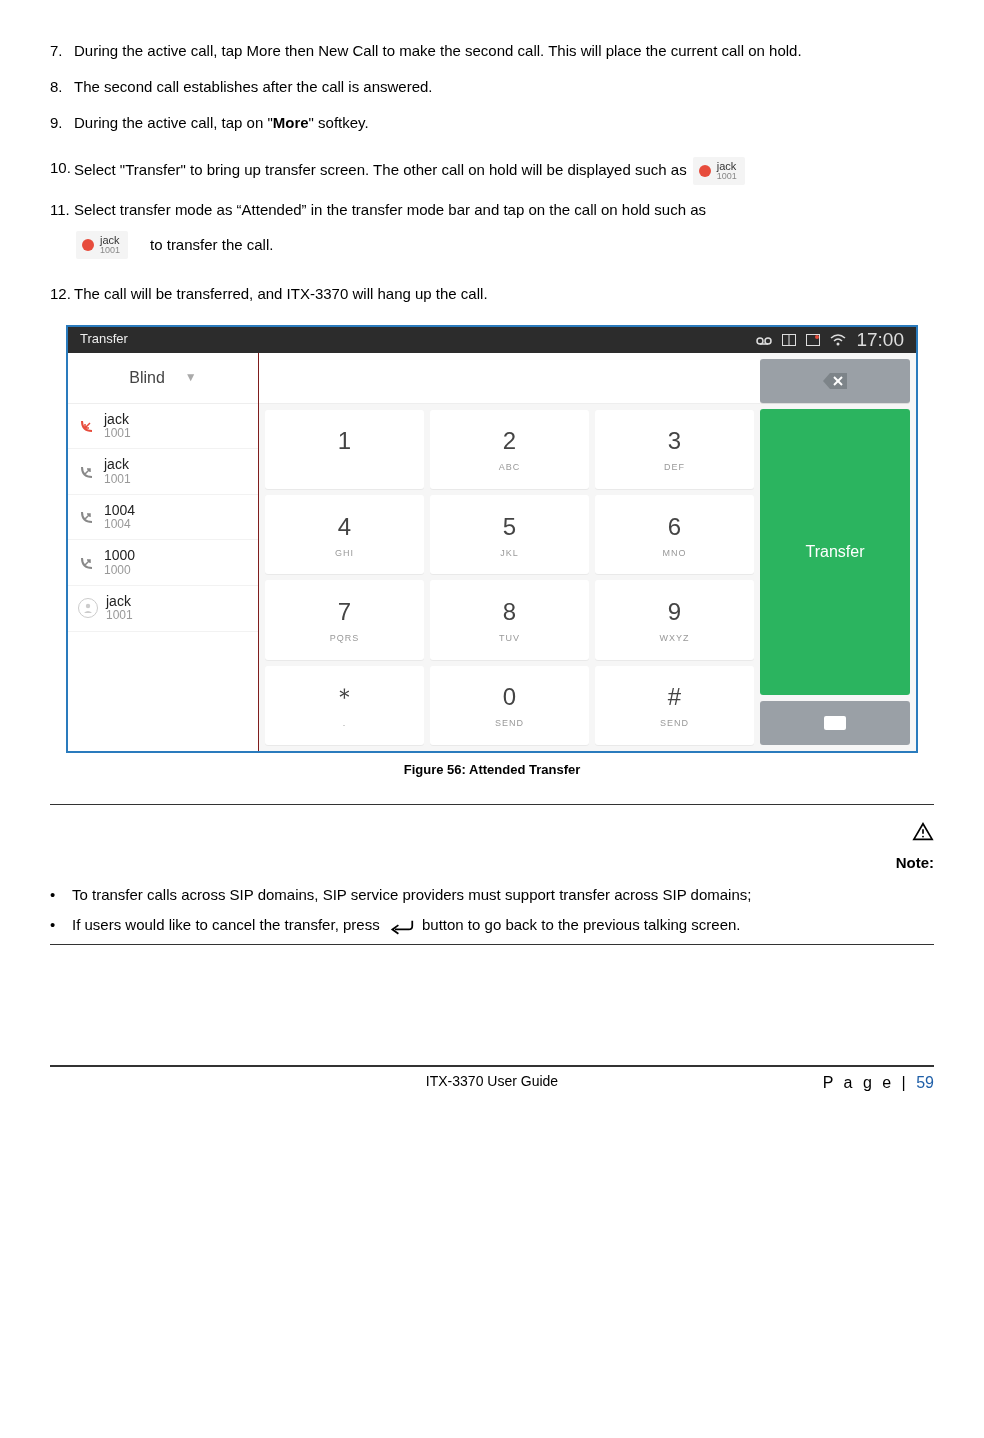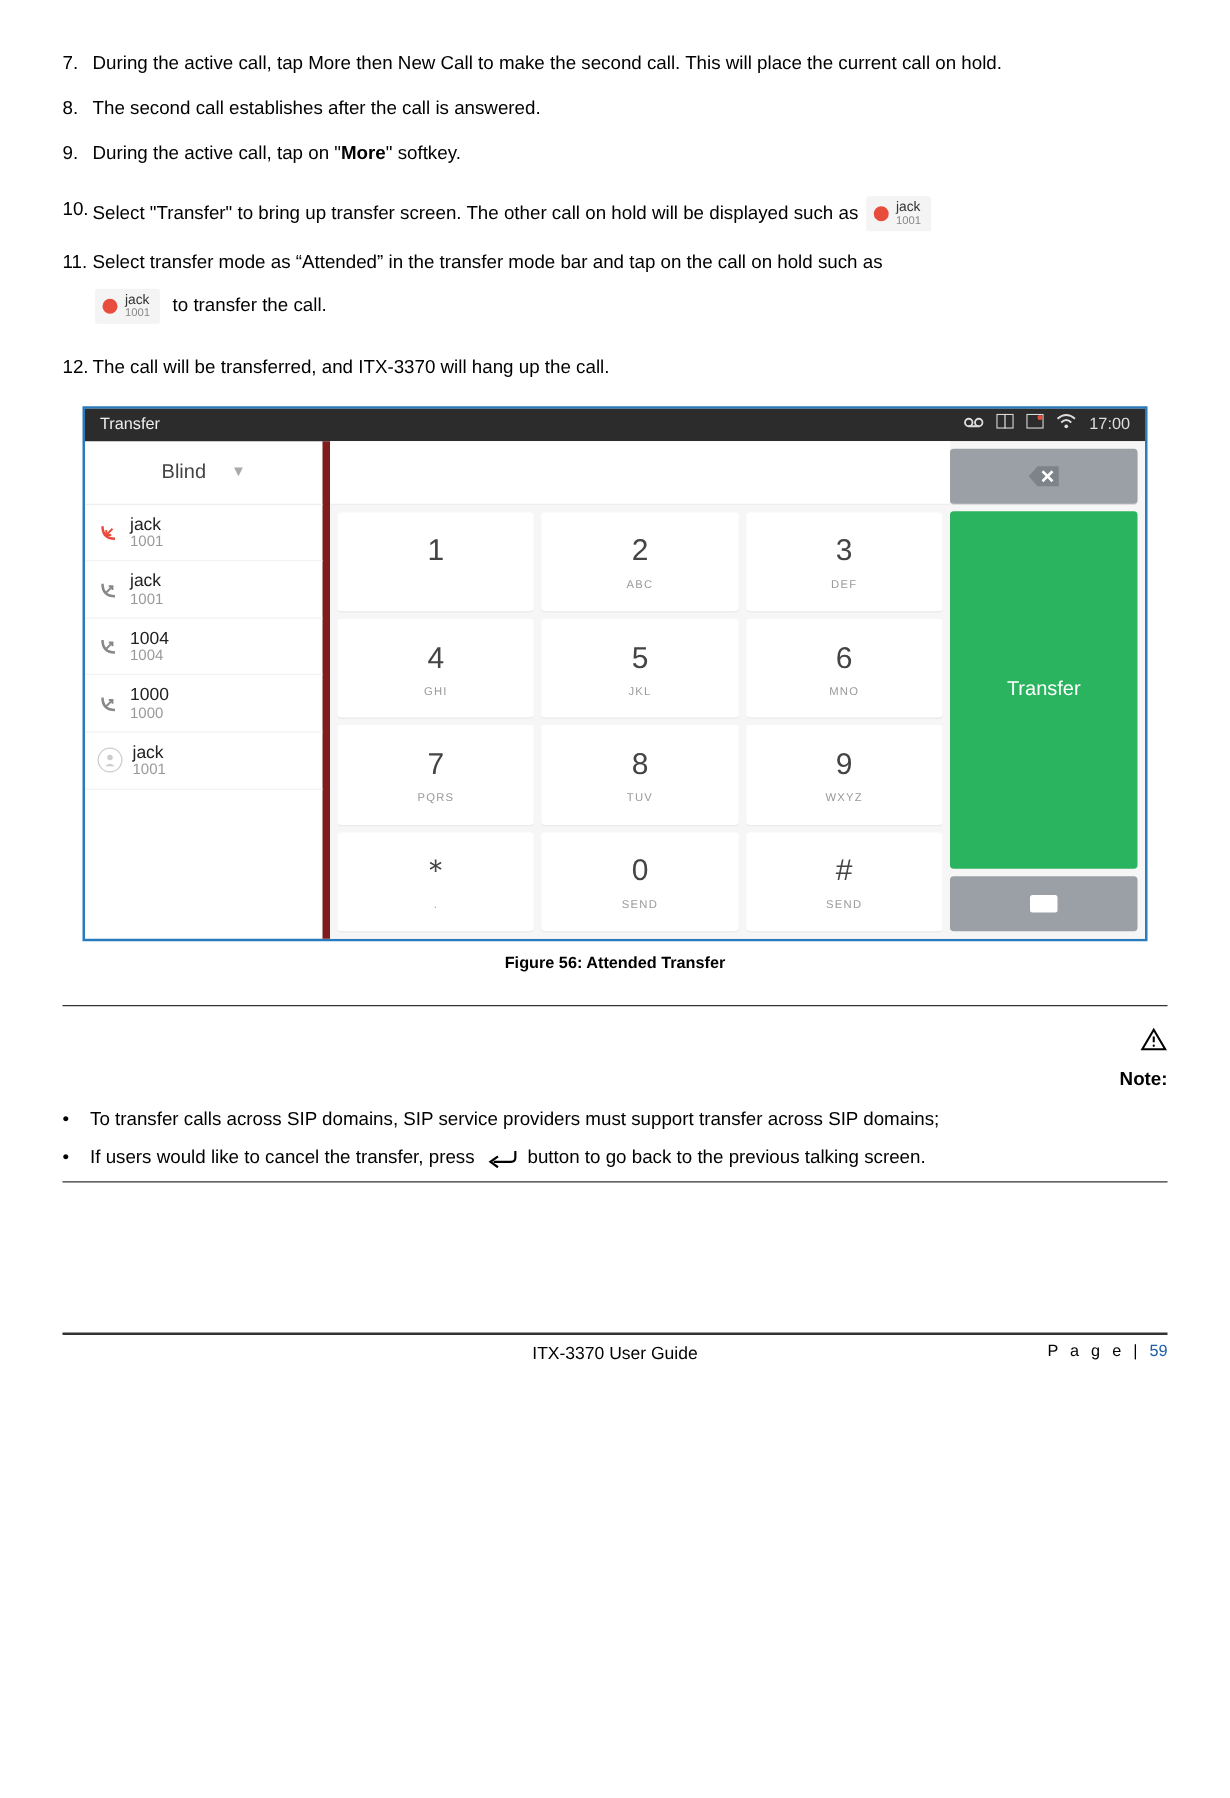--- a/index.html
+++ b/index.html
@@ -62,26 +62,26 @@
     color: #eee;
     display:flex;
     justify-content:space-between;
     align-items:center;
     padding: 4px 12px;
     font-size: 13px;
     height: 26px;
     box-sizing:border-box;
   }
   .status-icons { display:flex; align-items:center; gap:10px; }
-  .status-icons span { font-size:13px; color:#ddd; }
+  .status-icons span { font-size:19px; color:#ddd; }
 
   .shot-body { flex:1; display:flex; }
   .left-col {
     width: 190px;
-    border-right: 6px solid #7f1d1d;
+    border-right: 1px solid #7f1d1d;
     display:flex; flex-direction:column;
   }
   .mode-sel {
     height: 50px;
     display:flex; align-items:center; justify-content:center;
     color:#444; font-size:16px;
     border-bottom:1px solid #eee;
     gap: 20px;
   }
   .mode-sel .chev { color:#aaa; font-size:12px; }
@@ -172,21 +172,21 @@
     border:none; border-top:2px solid #333; margin:0 0 4px 0;
   }
   .footer-row {
     display:flex; justify-content:space-between; align-items:flex-start;
   }
   .footer-center {
     position:absolute; left:0; right:0; text-align:center; font-size:14px;
   }
   .footer-center .l2 { font-style: italic; }
   .footer-right {
-    margin-left:auto; font-size:13px; letter-spacing:3px;
+    margin-left:auto; font-size:16px; letter-spacing:3px;
   }
   .footer-right .pgnum { color:#1f5fa8; letter-spacing:0; }
 </style>
 </head>
 <body>
 
 <div class="ol-item">
   <div class="ol-num">7.</div>
   <div class="ol-body">During the active call, tap More then New Call to make the second call. This will place the current call on hold.</div>
 </div>
@@ -224,21 +224,21 @@
   <div class="ol-body">
     <div style="text-align:justify;">Select transfer mode as “Attended” in the transfer mode bar and tap on the call on hold such as</div>
     <div style="display:flex; align-items:center; margin-top:10px;">
       <span class="inline-badge">
         <span class="dot"></span>
         <span class="txtwrap">
           <span class="nm">jack</span>
           <span class="sub">1001</span>
         </span>
       </span>
-      <span style="margin-left:8px;">to transfer the call.</span>
+      <span style="margin-left:20px;">to transfer the call.</span>
     </div>
   </div>
 </div>
 
 <div style="height:10px;"></div>
 
 <div class="ol-item">
   <div class="ol-num">12.</div>
   <div class="ol-body">The call will be transferred, and ITX-3370 will hang up the call.</div>
 </div>

